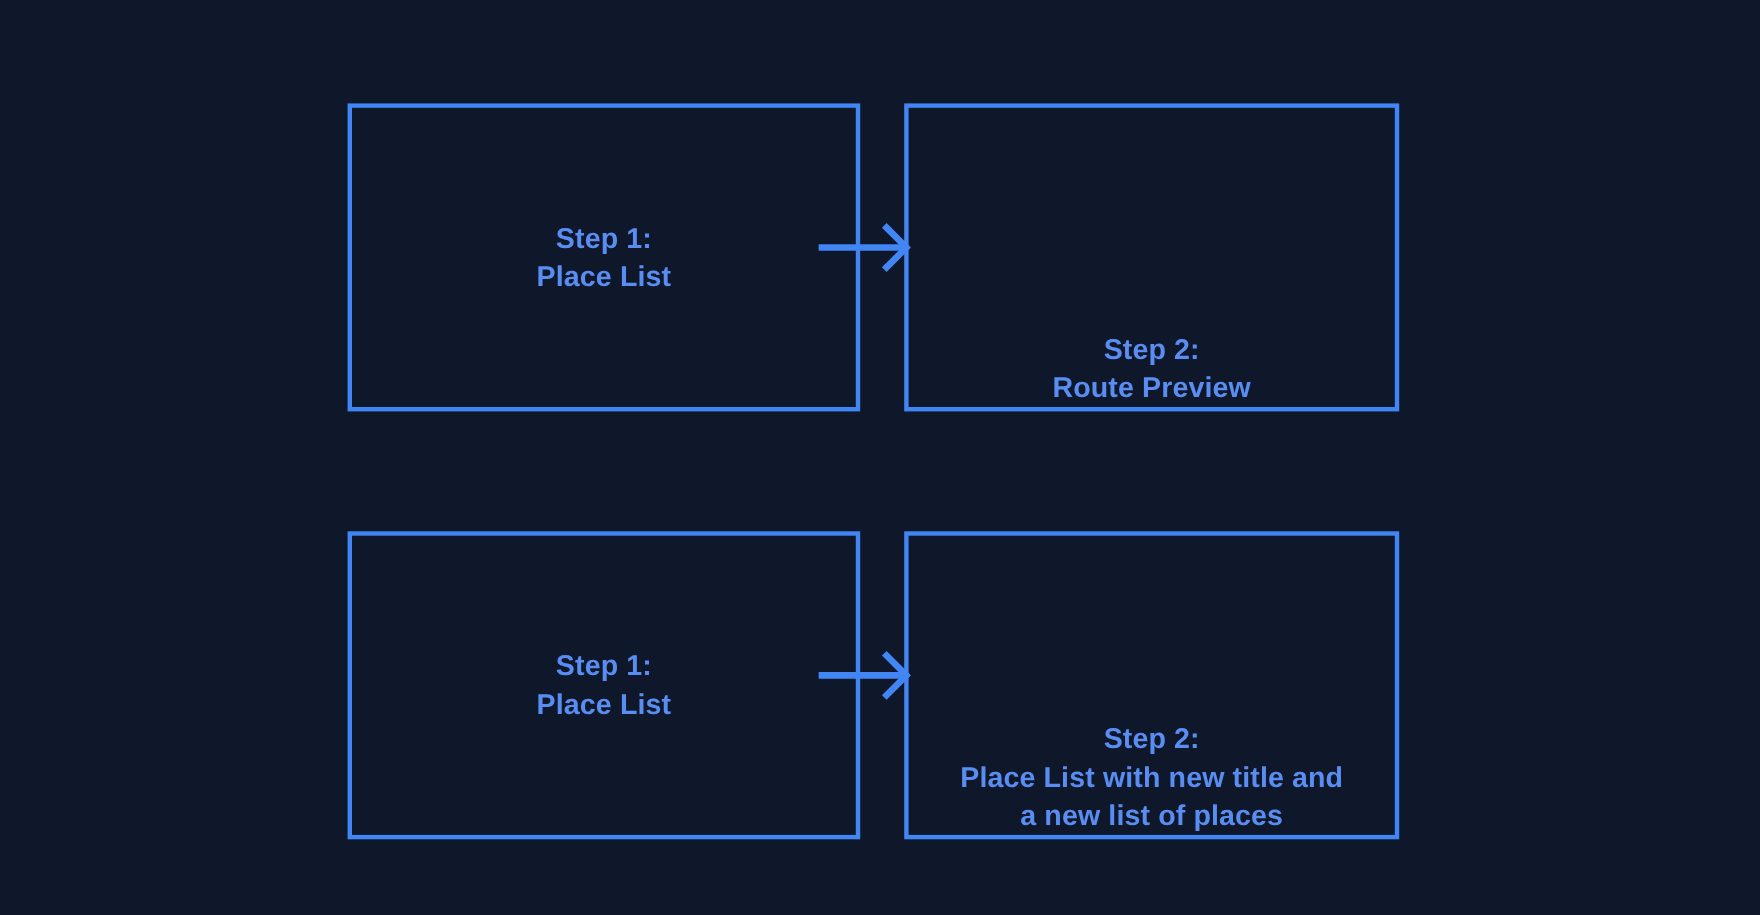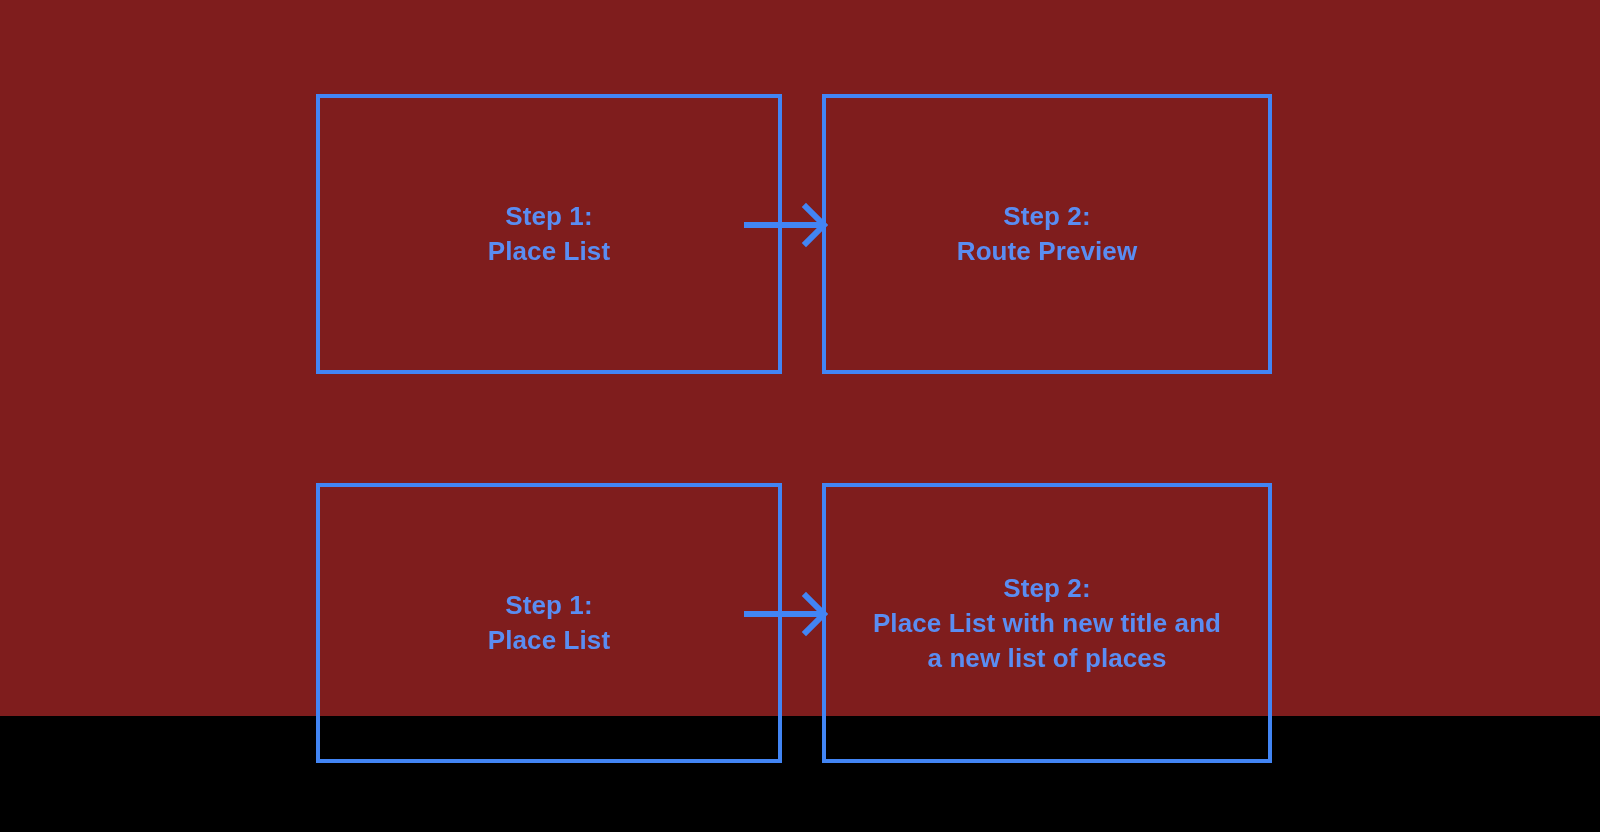--- a/index.html
+++ b/index.html
@@ -10,22 +10,22 @@
   }
   body {
     width: 1600px;
     height: 832px;
     overflow: hidden;
     font-family: "Liberation Sans", sans-serif;
   }
   #canvas {
     position: relative;
     width: 1600px;
-    height: 716px;
-    background: #7f1d1d;
+    height: 832px;
+    background: #0f172a;
   }
   .flow-row {
     position: absolute;
     left: 0;
     width: 1600px;
     height: 300px;
   }
   #row-1 { top: 84px; }
   #row-2 { top: 473px; }
 
@@ -42,20 +42,21 @@
     left: 316px;
     top: 10px;
     width: 466px;
     height: 280px;
   }
   .box-right {
     left: 822px;
     top: 10px;
     width: 450px;
     height: 280px;
+    align-items: flex-end;
   }
 
   .box-label {
     color: #5a8df2;
     font-family: "Liberation Sans", sans-serif;
     font-size: 26px;
     font-weight: bold;
     line-height: 35px;
     text-align: center;
     letter-spacing: 0.1px;

